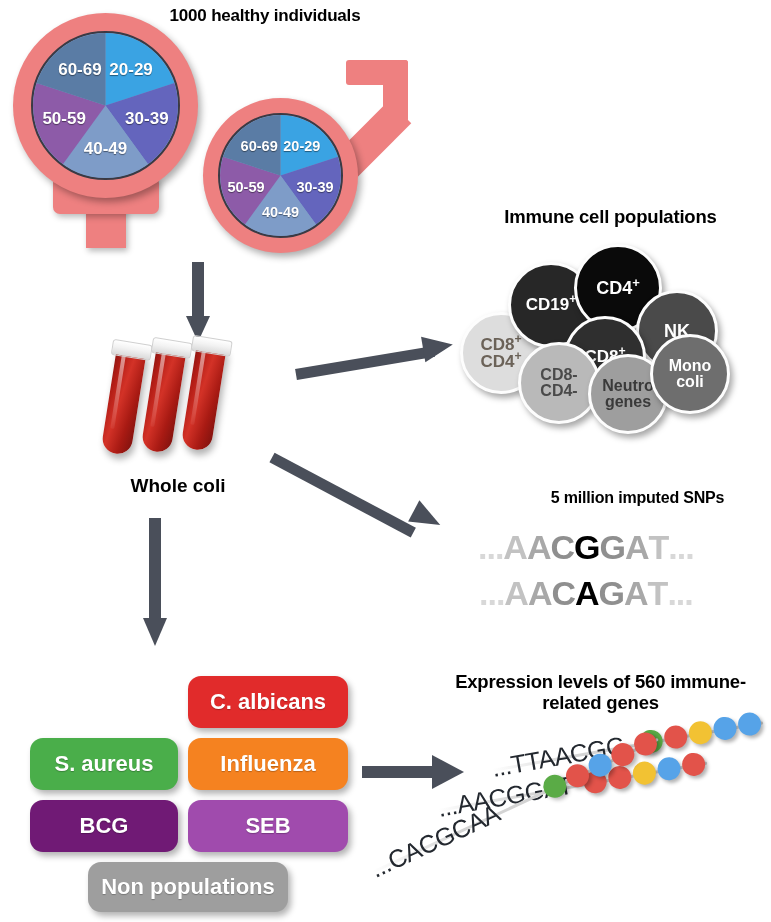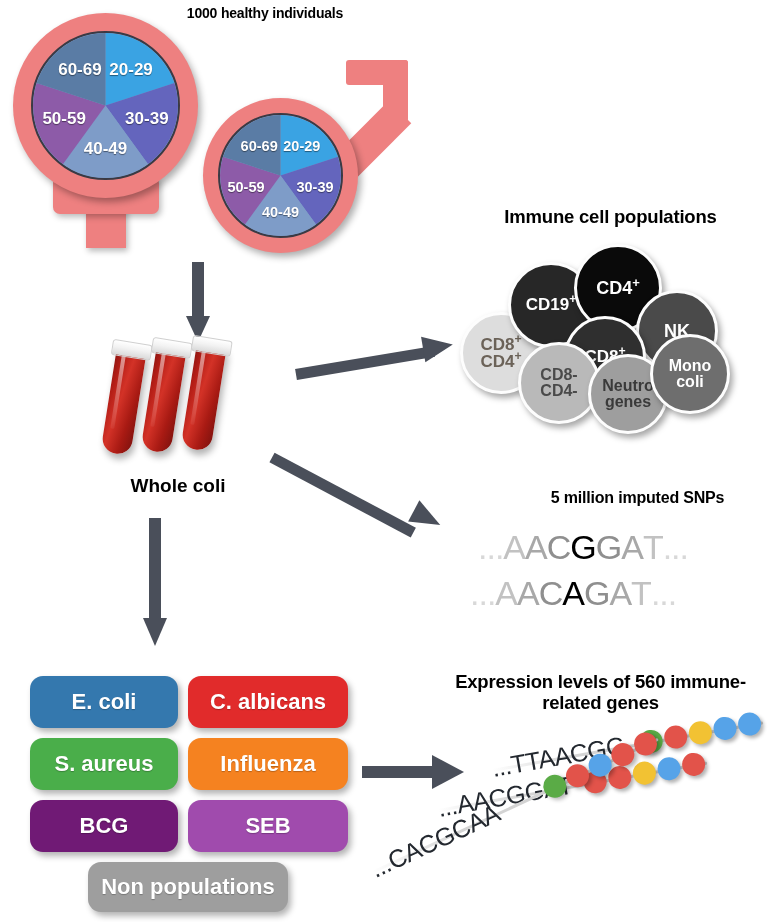--- a/index.html
+++ b/index.html
@@ -9,21 +9,21 @@
     font-family:"Liberation Sans","DejaVu Sans",sans-serif;
     -webkit-font-smoothing:antialiased;
   }
   .abs{position:absolute;}
 
   
   .heading{
     font-weight:bold;color:#000;text-align:center;line-height:1.12;
     letter-spacing:-0.2px;
   }
-  #cohort-title{left:160px;top:6px;width:210px;font-size:14px;}
+  #cohort-title{left:160px;top:6px;width:210px;font-size:17px;}
   #immune-title{left:450px;top:207px;width:321px;font-size:18.5px;}
   #snp-title{left:477px;top:489px;width:321px;font-size:16px;}
   #expr-title{left:430px;top:672px;width:341px;font-size:18.5px;}
 
   
   .gender{position:absolute;}
   .g-ring{
     position:absolute;border-radius:50%;
     background:#ee8080;
     box-shadow:3px 4px 7px rgba(0,0,0,.32);
@@ -81,21 +81,21 @@
     text-align:center;font-weight:bold;line-height:1.02;
     border:3px solid #fdfdfd;box-sizing:border-box;
     box-shadow:3px 4px 6px rgba(0,0,0,.35);
   }
   .cell sup{font-size:.72em;line-height:0;vertical-align:super;}
 
   
   .snp-row{
     position:absolute;white-space:nowrap;
     font-family:"Liberation Sans","DejaVu Sans",sans-serif;
-    font-size:34px;font-weight:normal;letter-spacing:-1px;
+    font-size:34px;font-weight:bold;letter-spacing:-1px;
   }
   .snp-row span{display:inline-block;}
   .snp-dim1{color:#d8d8d8;}
   .snp-dim2{color:#c2c2c2;}
   .snp-dim3{color:#a8a8a8;}
   .snp-mid{color:#8f8f8f;}
   .snp-var{color:#000;}
 
   
   .strand{position:absolute;transform-origin:0 50%;white-space:nowrap;}
@@ -259,25 +259,24 @@
       <div>
         <div>Mono</div>
         <div>coli</div>
       </div>
     </div>
   </div>
 
 <div class="abs heading" id="snp-title">5 million imputed SNPs</div>
 <div class="abs" id="snp-seqs" style="left:470px;top:528px;width:290px;height:90px;">
     <div class="snp-row" style="left: 8px; top: 0px;"><span class="snp-dim1">...</span><span class="snp-dim2">A</span><span class="snp-dim3">A</span><span class="snp-mid">C</span><span class="snp-var">G</span><span class="snp-mid">G</span><span class="snp-dim3">A</span><span class="snp-dim2">T</span><span class="snp-dim1">...</span></div>
-    <div class="snp-row" style="left: 0px; top: 46px;"><span class="snp-dim1">...</span><span class="snp-dim2">A</span><span class="snp-dim3">A</span><span class="snp-mid">C</span><span class="snp-var">A</span><span class="snp-mid">G</span><span class="snp-dim3">A</span><span class="snp-dim2">T</span><span class="snp-dim1">...</span></div>
+    <div class="snp-row" style="left: 9px; top: 46px;"><span class="snp-dim1">...</span><span class="snp-dim2">A</span><span class="snp-dim3">A</span><span class="snp-mid">C</span><span class="snp-var">A</span><span class="snp-mid">G</span><span class="snp-dim3">A</span><span class="snp-dim2">T</span><span class="snp-dim1">...</span></div>
   </div>
 
 <div class="abs" id="stimuli-grid" style="left:30px;top:676px;width:320px;height:215px;">
-    <div class="stim" style="left: 0px; top: 0px; width: 148px; height: 52px; background: rgb(52, 120, 174);">E. coli</div>
     <div class="stim" style="left: 158px; top: 0px; width: 160px; height: 52px; background: rgb(225, 43, 43);">C. albicans</div>
     <div class="stim" style="left: 0px; top: 62px; width: 148px; height: 52px; background: rgb(74, 174, 74);">S. aureus</div>
     <div class="stim" style="left: 158px; top: 62px; width: 160px; height: 52px; background: rgb(245, 130, 32);">Influenza</div>
     <div class="stim" style="left: 0px; top: 124px; width: 148px; height: 52px; background: #701a75;">BCG</div>
     <div class="stim" style="left: 158px; top: 124px; width: 160px; height: 52px; background: rgb(160, 75, 173);">SEB</div>
     <div class="stim" style="left: 58px; top: 186px; width: 200px; height: 50px; background: rgb(158, 158, 158);">Non populations</div>
   </div>
 
 <div class="abs" style="left:362px;top:755px;width:110px;height:36px;">
   <div style="position:absolute;left:0;top:11px;width:74px;height:12px;background:#4a4f5a;"></div>

